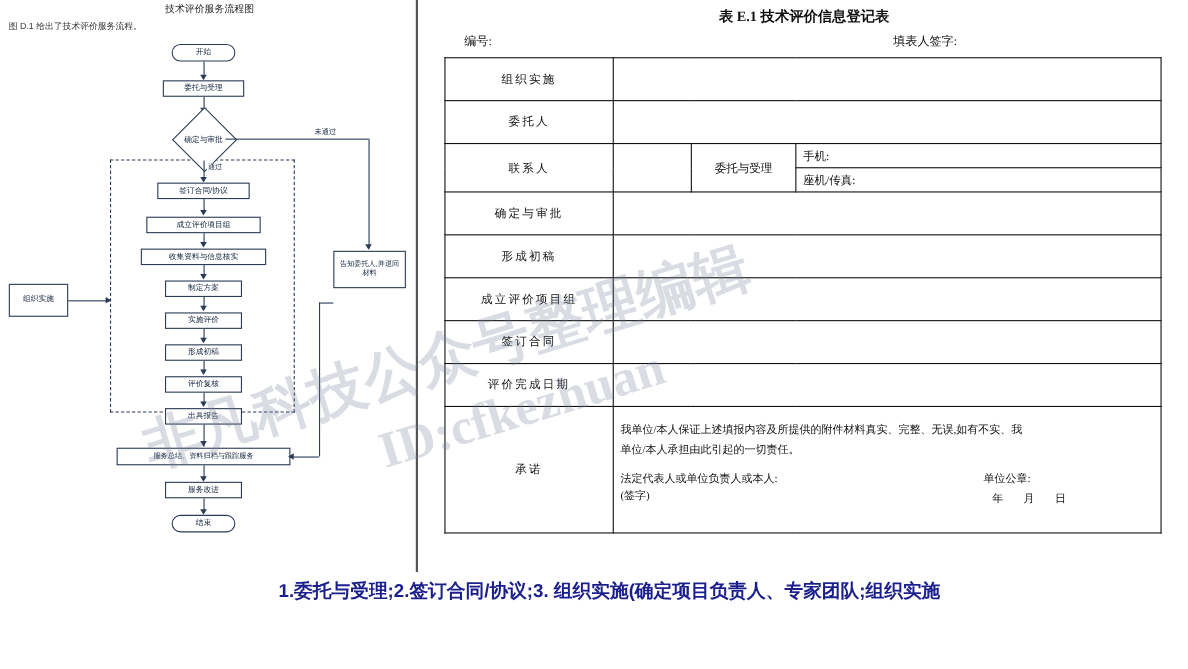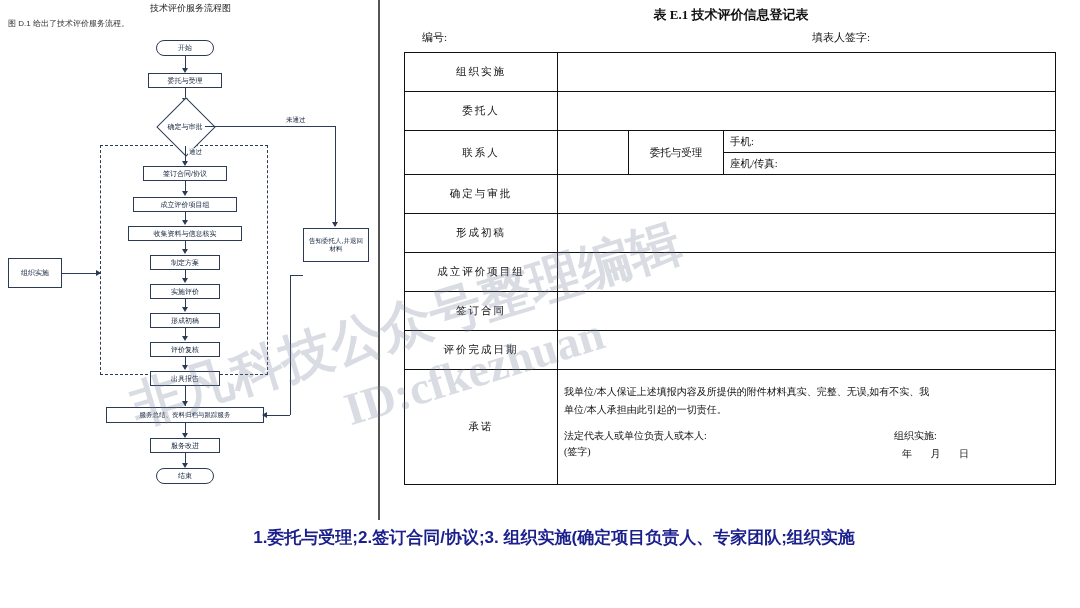--- a/index.html
+++ b/index.html
@@ -428,21 +428,21 @@
         <td class="value-cell h34" colspan="3"></td>
       </tr>
       <tr>
         <td class="label-cell" style="height:110px;">承诺</td>
         <td class="promise-cell" colspan="3">
           <div>我单位/本人保证上述填报内容及所提供的附件材料真实、完整、无误,如有不实、我</div>
           <div class="promise-line2">单位/本人承担由此引起的一切责任。</div>
           <div class="promise-sign">
             <span class="s1">法定代表人或单位负责人或本人:</span>
             <span class="s2">(签字)</span>
-            <span class="s3">组织实施:</span>
+            <span class="s3">单位公章:</span>
             <span class="s4">年  月  日</span>
           </div>
         </td>
       </tr>
     </tbody>
       </table>
   </div>
 
   <div class="wm wm1">非凡科技公众号整理编辑</div>
   <div class="wm wm2">ID:cfkezhuan</div>

